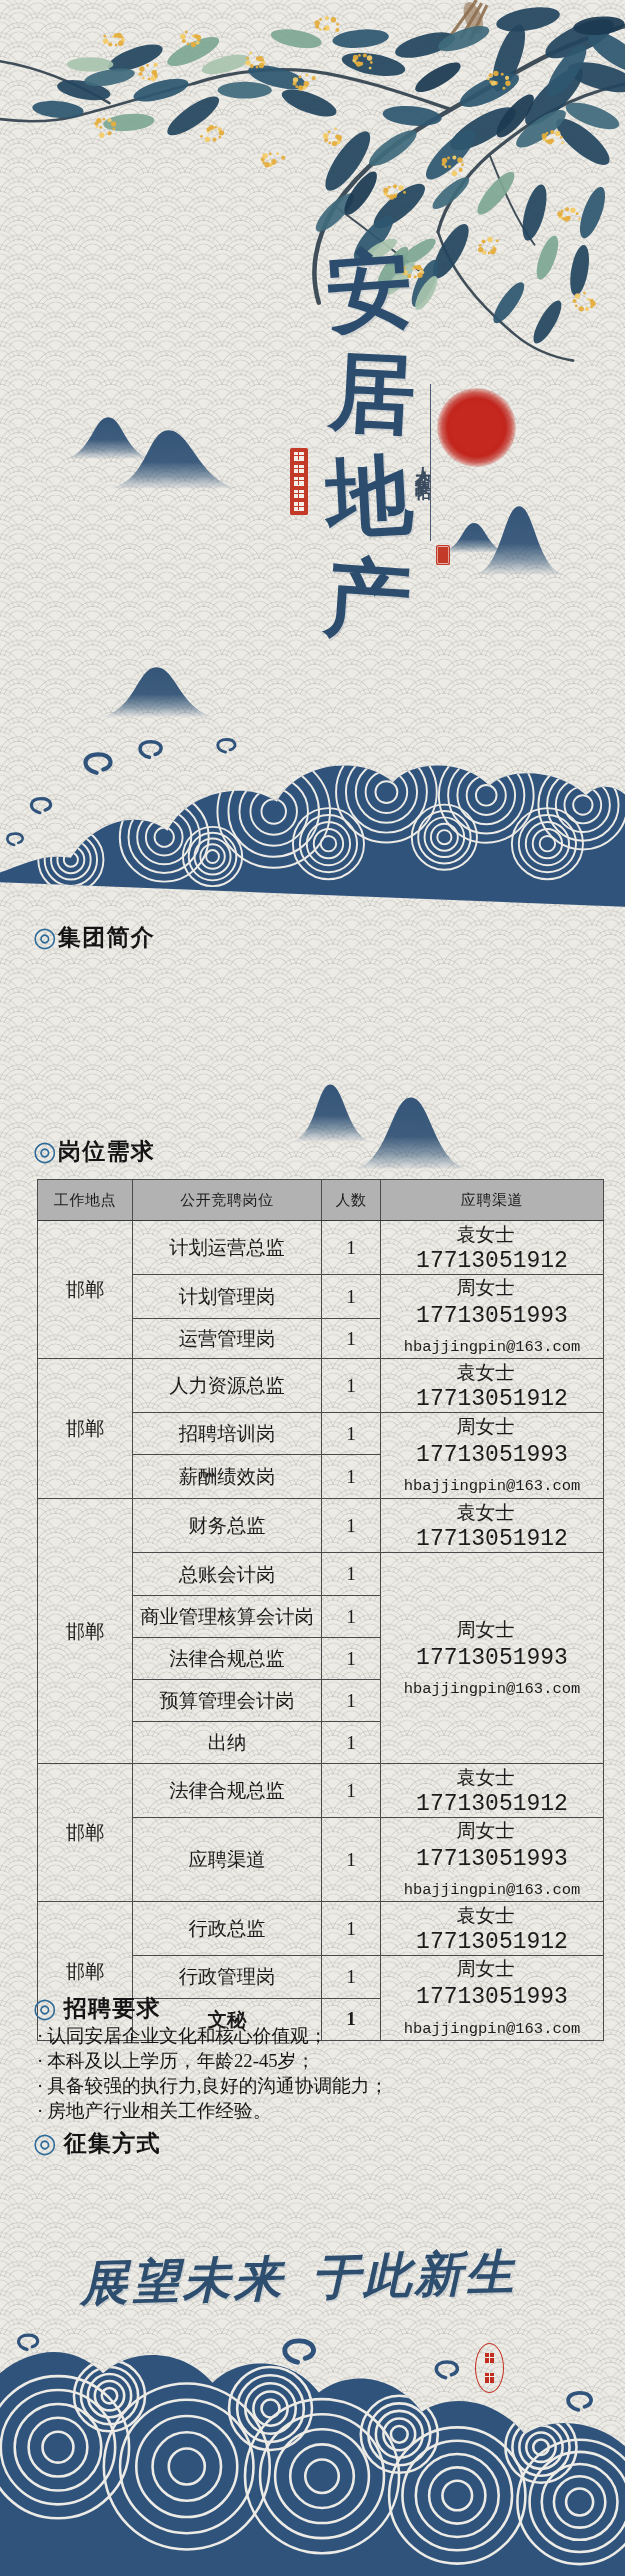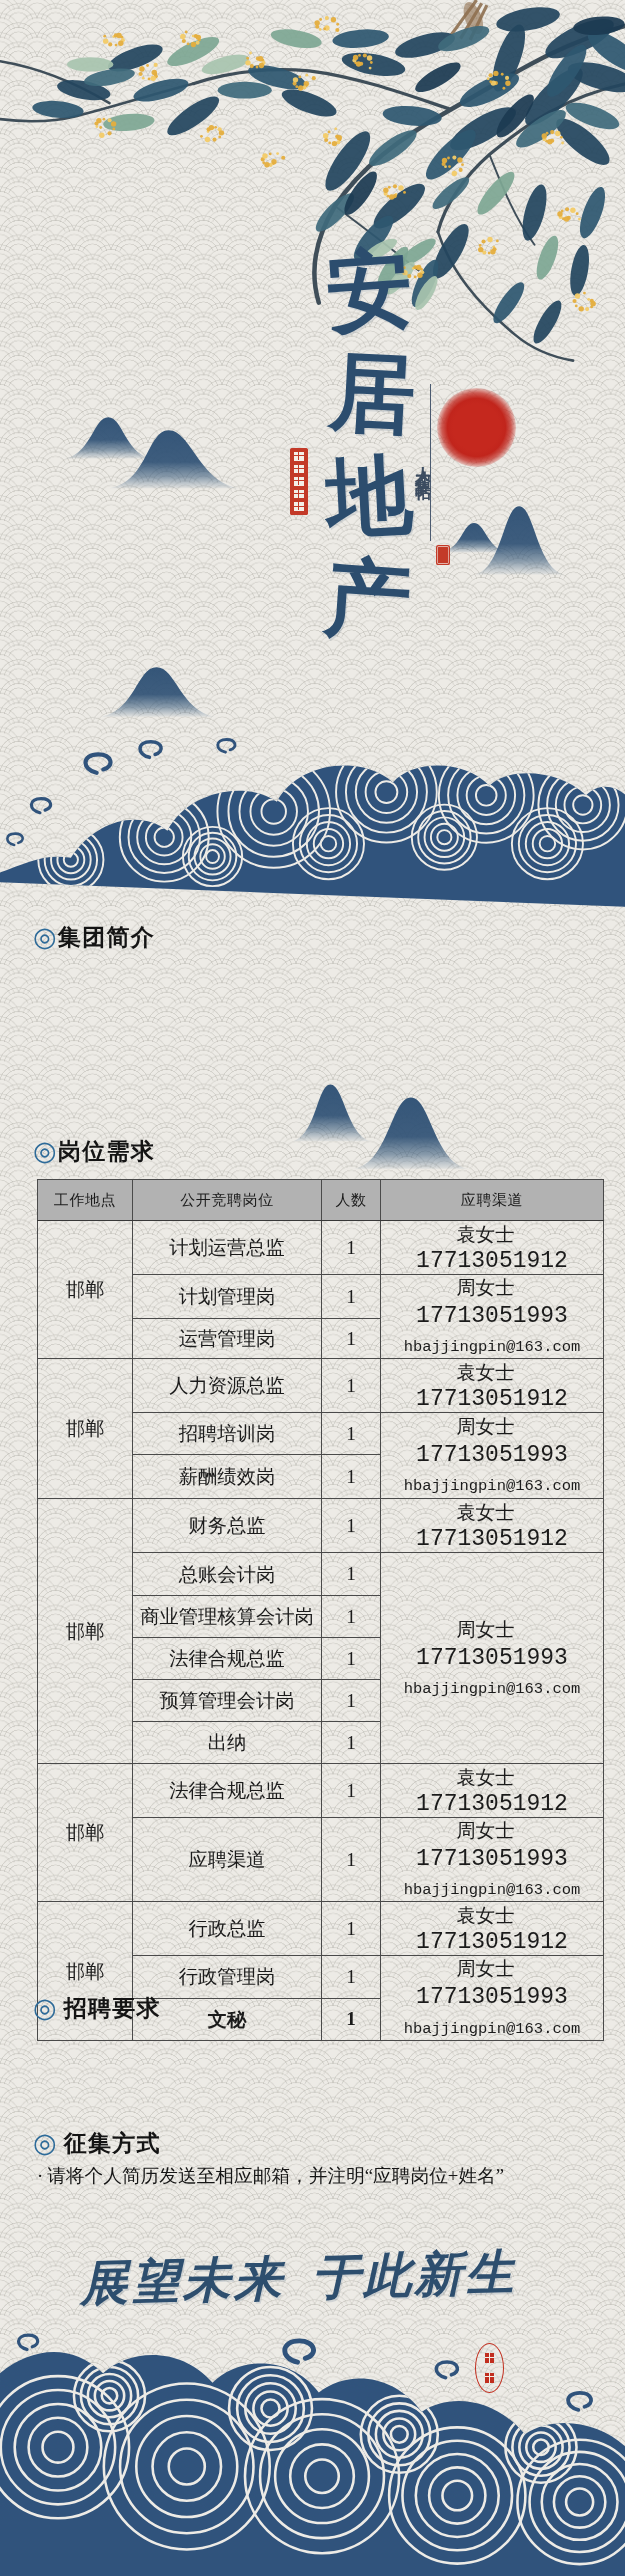--- a/index.html
+++ b/index.html
@@ -620,28 +620,31 @@
           <td>文秘</td>
           <td>1</td>
         </tr>
       </tbody>
   </table>
 
   <div id="req-head" class="abs sec-head spaced">
     <span class="marker">◎</span>
       <span>招聘要求</span>
   </div>
+  <ul id="req-list" class="abs blist">
+      <li><span class="dot">·</span><span>认同安居企业文化和核心价值观；</span></li>
+      <li><span class="dot">·</span><span>本科及以上学历，年龄22-45岁；</span></li>
+      <li><span class="dot">·</span><span>具备较强的执行力,良好的沟通协调能力；</span></li>
+      <li><span class="dot">·</span><span>房地产行业相关工作经验。</span></li>
+    </ul>
 
   <div id="method-head" class="abs sec-head spaced">
     <span class="marker">◎</span>
       <span>征集方式</span>
   </div>
-  <ul id="method-list" class="abs blist">
-      <li><span class="dot">·</span><span>请将个人简历发送至相应邮箱，并注明“应聘岗位+姓名”</span></li>
-    </ul>
 
   <div id="slogan" class="abs">
     <span>展望未来</span>
     <span>于此新生</span>
   </div>
   <div id="seal-slogan" class="abs">
       <i></i>
       <i></i>
     </div>
 

